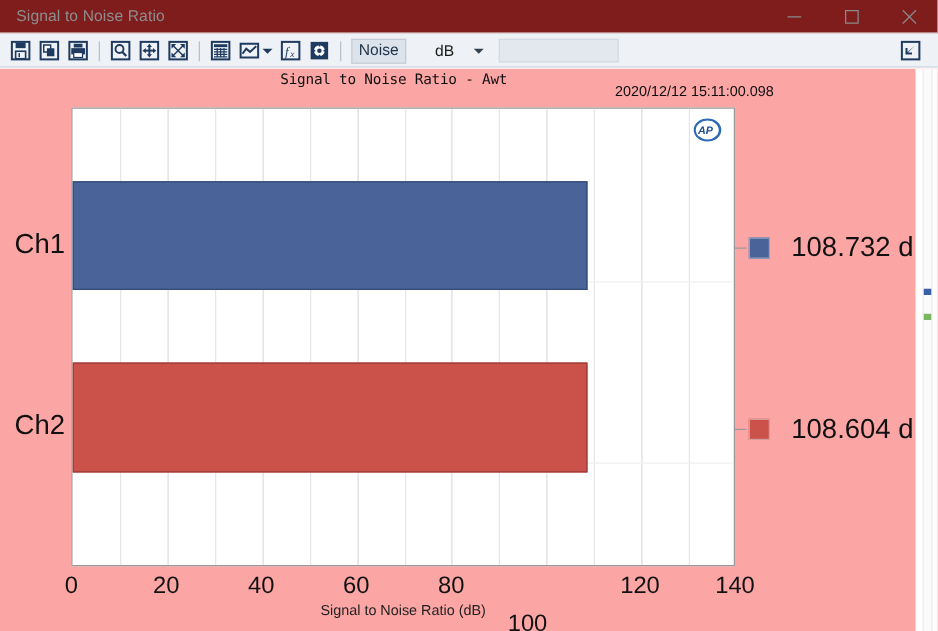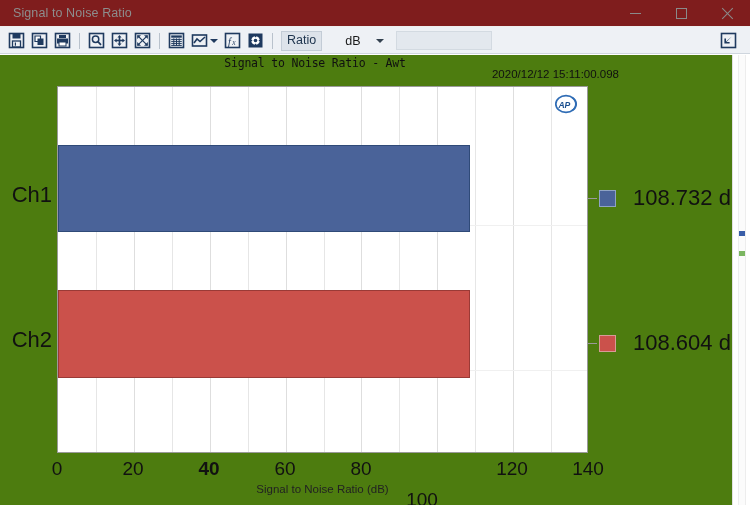--- a/index.html
+++ b/index.html
@@ -103,21 +103,21 @@
     position: absolute; right: 11px; top: 3px;
     width: 21px; height: 21px;
     display: flex; align-items: center; justify-content: center;
     color: #1f3a5f;
   }
 
   
   .chartarea {
     position: absolute; left: 0; top: 55px;
     width: 750px; height: 450px;
-    background: #4d7c0f;
+    background: #fca5a5;
   }
   .chart-title {
     position: absolute; left: 0; top: 1px; width: 630px;
     text-align: center;
     font-family: "DejaVu Sans Mono", "Liberation Mono", monospace;
     font-size: 11.5px; color: #101010;
     letter-spacing: -0.2px;
   }
   .chart-stamp {
     position: absolute; right: 131px; top: 13px;
@@ -338,21 +338,21 @@
             <rect x="7.9" y="2.8" width="1.3" height="2.4"></rect>
             <rect x="7.9" y="11.8" width="1.3" height="2.4"></rect>
             <rect x="2.8" y="7.9" width="2.4" height="1.3"></rect>
             <rect x="11.8" y="7.9" width="2.4" height="1.3"></rect>
           </g>
         </svg>
       </div>
 
       <div class="sep"></div>
 
-      <div class="unit-label">Ratio</div>
+      <div class="unit-label">Noise</div>
       <div class="unit-value">dB</div>
       <div class="unit-caret"></div>
       <div class="unit-box"></div>
     </div>
 
     <div class="tb-right">
       <svg width="17" height="17" viewBox="0 0 17 17">
         <rect x="1.5" y="1.5" width="14" height="14" fill="none" stroke="#1f3a5f" stroke-width="1.6"></rect>
         <path d="M11.8 4.6 L6.4 10 L9.6 10 L9.6 11.6 L4.4 11.6 L4.4 6.4 L6 6.4 L6 9.6 Z" fill="#1f3a5f"></path>
       </svg>
@@ -393,21 +393,21 @@
           <text x="4.4" y="13.6" font-family="Liberation Sans, sans-serif" font-size="8.6" font-weight="bold" font-style="italic" fill="#1b4f8f">AP</text>
         </svg>
       </div>
     </div>
 
     <div class="ycat" style="top:127px;">Ch1</div>
     <div class="ycat" style="top:272px;">Ch2</div>
 
     <div class="xtick" style="left:57px;  top:403px;">0</div>
     <div class="xtick" style="left:133px; top:403px;text-align:center;">20</div>
-    <div class="xtick" style="left:209px; top:403px;font-weight:bold;">40</div>
+    <div class="xtick" style="left:209px; top:403px;">40</div>
     <div class="xtick" style="left:285px; top:403px;">60</div>
     <div class="xtick" style="left:361px; top:403px;">80</div>
     <div class="xtick" style="left:422px; top:403px;margin-top:31px;">100</div>
     <div class="xtick" style="left:512px; top:403px;">120</div>
     <div class="xtick" style="left:588px; top:403px;">140</div>
 
     <div class="xaxis-title" style="top:428px;">Signal to Noise Ratio (dB)</div>
 
     <div class="legend-item" style="top:130px;">
       <div class="legend-tick"></div>

